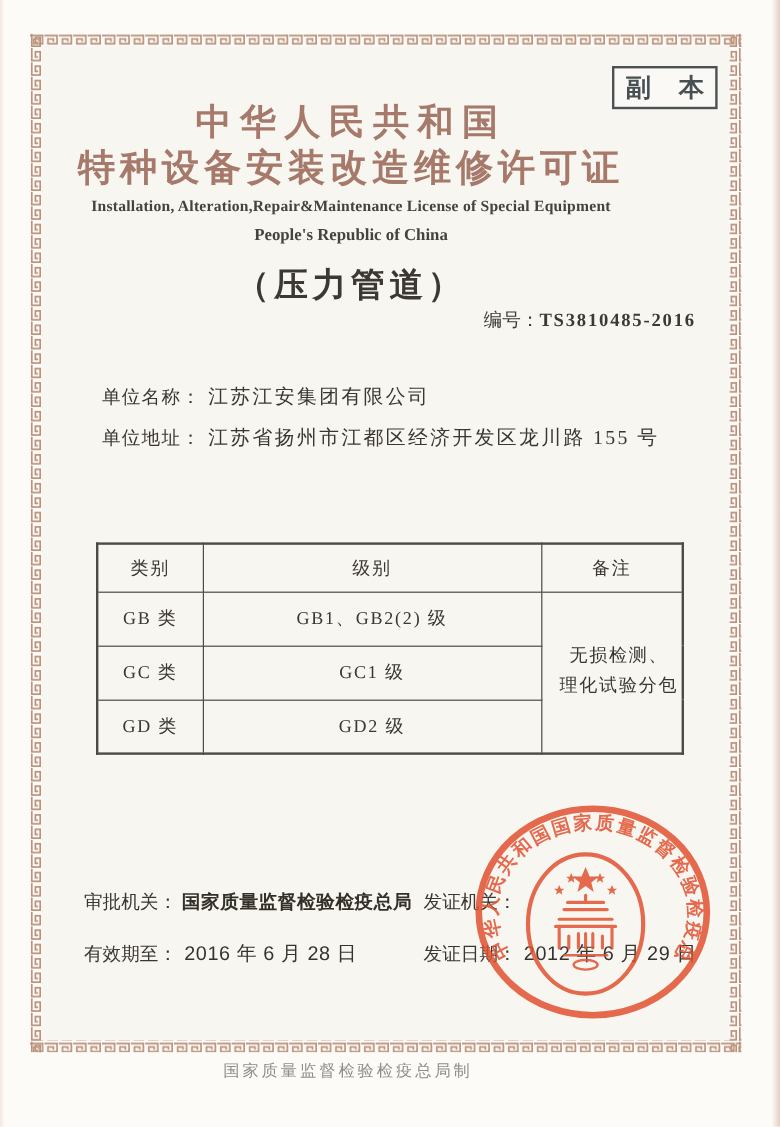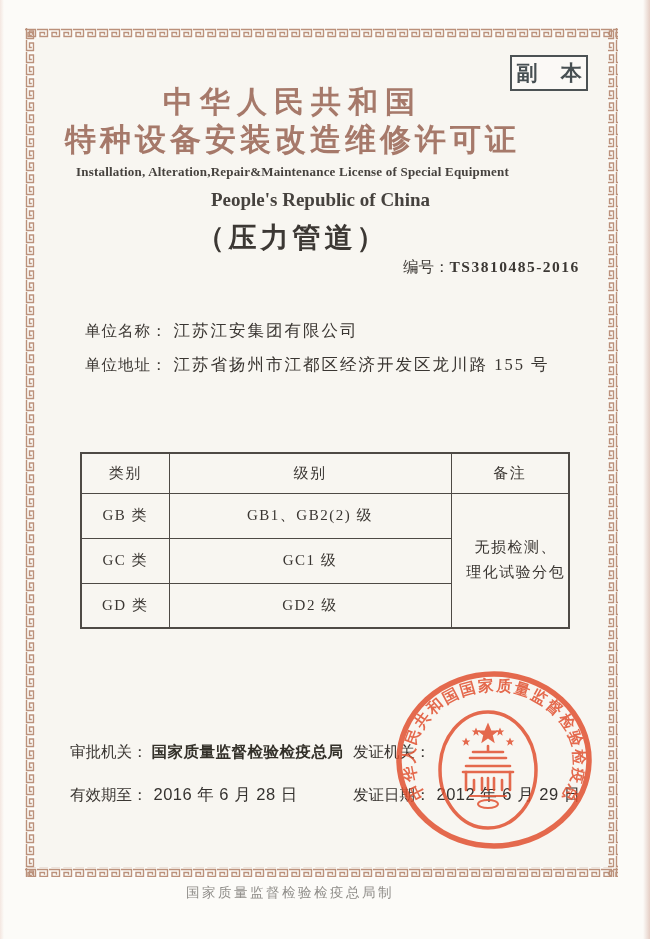--- a/index.html
+++ b/index.html
@@ -13,36 +13,36 @@
   }
   .page { position:absolute; inset:0; background:#fcfbf8; }
   .inner-bg { position:absolute; left:35px; top:38px; width:573px; height:829px; background:#f8f6f1; }
   .edge-right { position:absolute; right:0; top:0; width:7px; height:100%;
     background:linear-gradient(to right, rgba(227,205,196,0), #ddbfb4); opacity:.75; }
   .edge-left { position:absolute; left:0; top:0; width:4px; height:100%;
     background:linear-gradient(to right, #eed9d1, rgba(238,217,209,0)); opacity:.6; }
   .frame { position:absolute; left:25px; top:28px; }
 
   .badge {
-    position:absolute; left:510px; top:55px; width:78px; height:36px;
+    position:absolute; left:510px; top:55px; width:88px; height:36px;
     border:2.5px solid #4c5254; display:flex; align-items:center; justify-content:center;
     background:rgba(255,255,255,.4);
   }
   .badge span {
     font-size:21px; font-weight:bold; color:#474f52; letter-spacing:9px; text-indent:9px;
     font-family:"Liberation Serif", serif; white-space:nowrap;
   }
 
   .center-band { position:absolute; left:25px; width:535px; text-align:center; }
   .title-cn { color:#a6796a; font-weight:bold; white-space:nowrap; }
   .title-cn.l1 { top:82px; font-size:30px; letter-spacing:7px; }
   .title-cn.l2 { top:119px; font-size:31px; letter-spacing:4px; }
   .title-en { color:#46423e; font-weight:bold; }
   .title-en.l1 { top:164px; font-size:13px; letter-spacing:.2px; }
-  .title-en.l2 { top:189px; font-size:19px;margin-left:28px; }
+  .title-en.l2 { top:189px; font-size:14px; }
   .subtitle { top:219px; font-size:28px; letter-spacing:4px; font-weight:600; color:#3c3834; }
 
   .license-line { position:absolute; top:257px; left:403px; font-size:15.5px; color:#3c3834; white-space:nowrap; }
   .license-line .num { letter-spacing:1.5px; font-weight:600; }
 
   .field-line { position:absolute; left:85px; font-size:15.5px; color:#3a3632; white-space:nowrap; }
   .field-line .label { letter-spacing:1px; }
   .field-line .value { font-size:16.5px; letter-spacing:2px; margin-left:6px; }
   .field-line.name { top:320px; }
   .field-line.addr { top:354px; }

